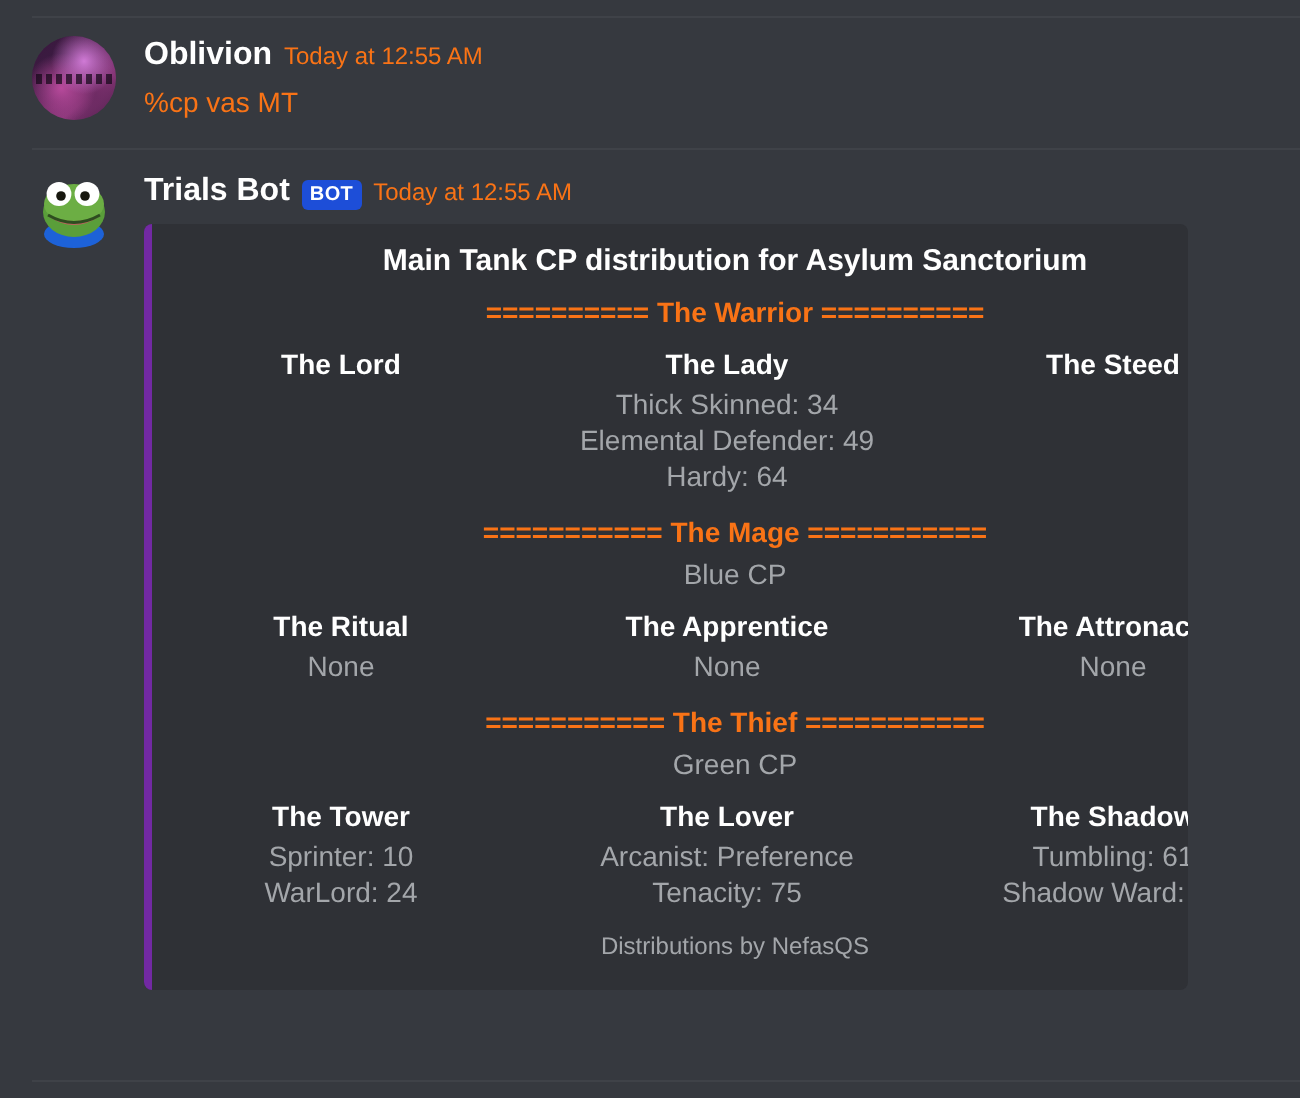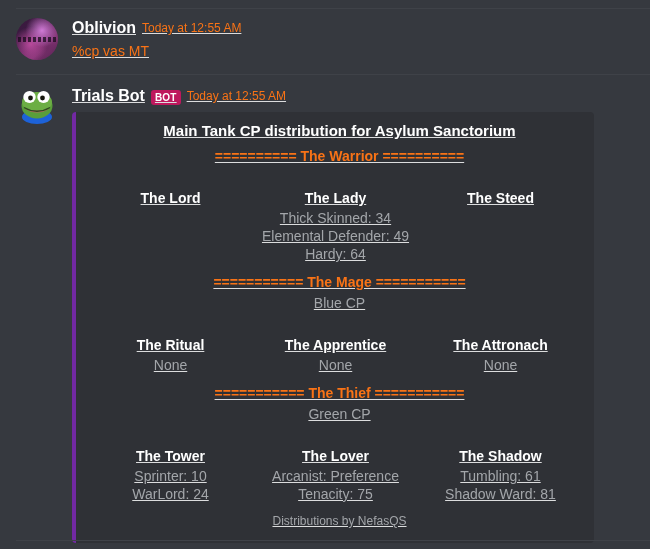--- a/index.html
+++ b/index.html
@@ -19,21 +19,20 @@
   .divider {
     height: 1px;
     background: #3f4248;
     margin: 0 0 0 16px;
   }
   .divider.top { margin-top: 8px; }
   .message {
     position: relative;
     padding: 8px 8px 0 72px;
     min-height: 0;
-    text-decoration: underline;
   }
   .avatar {
     position: absolute;
     left: 16px;
     top: 9px;
     width: 42px;
     height: 42px;
     border-radius: 50%;
     overflow: hidden;
   }
@@ -43,21 +42,21 @@
     line-height: 20px;
     height: 22px;
   }
   .username {
     font-weight: bold;
     font-size: 16px;
     color: #ffffff;
     margin-right: 6px;
   }
   .bot-tag {
-    background: #be185d;
+    background: #1d4ed8;
     color: #ffffff;
     font-size: 10px;
     font-weight: bold;
     line-height: 15px;
     height: 15px;
     border-radius: 3px;
     padding: 0 4px;
     margin-right: 6px;
     letter-spacing: 0.2px;
     position: relative;
@@ -111,21 +110,22 @@
     margin-top: 4px;
   }
   .embed-section-desc {
     font-size: 14px;
     color: #a3a6aa;
     line-height: 18px;
     margin-top: 3px;
   }
   .fields {
     display: flex;
-    margin-top: 24px;
+    margin-top: 8px;
+    gap: 28px;
   }
   .field {
     flex: 0 0 165px;
     padding-right: 8px;
     box-sizing: border-box;
   }
   .field-name {
     font-weight: bold;
     font-size: 14px;
     color: #ffffff;

